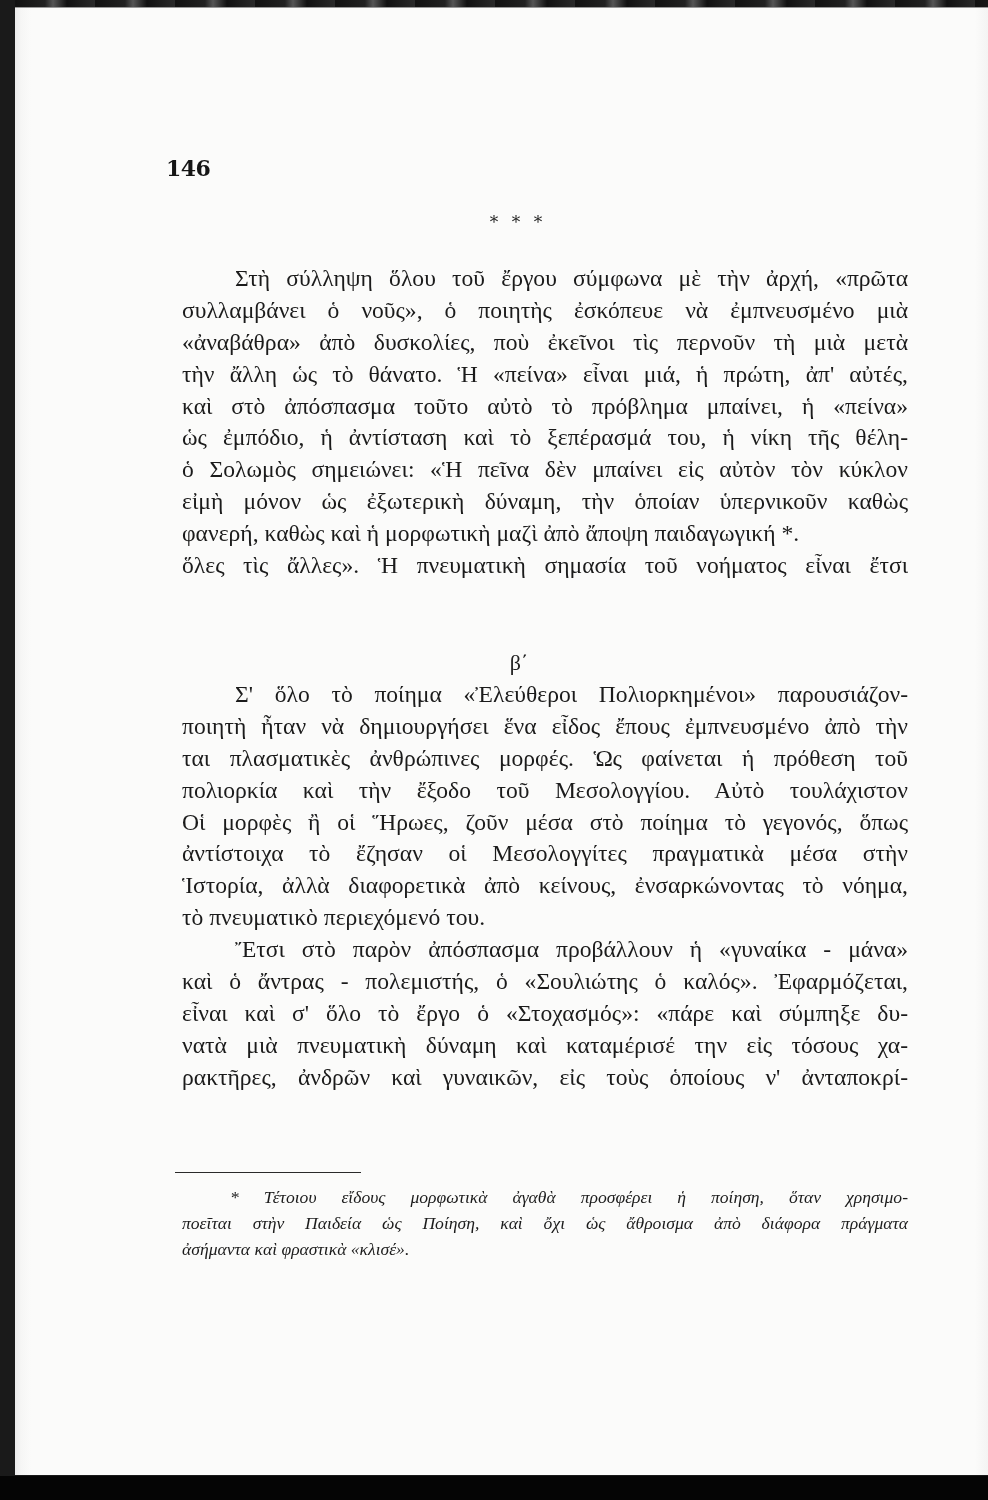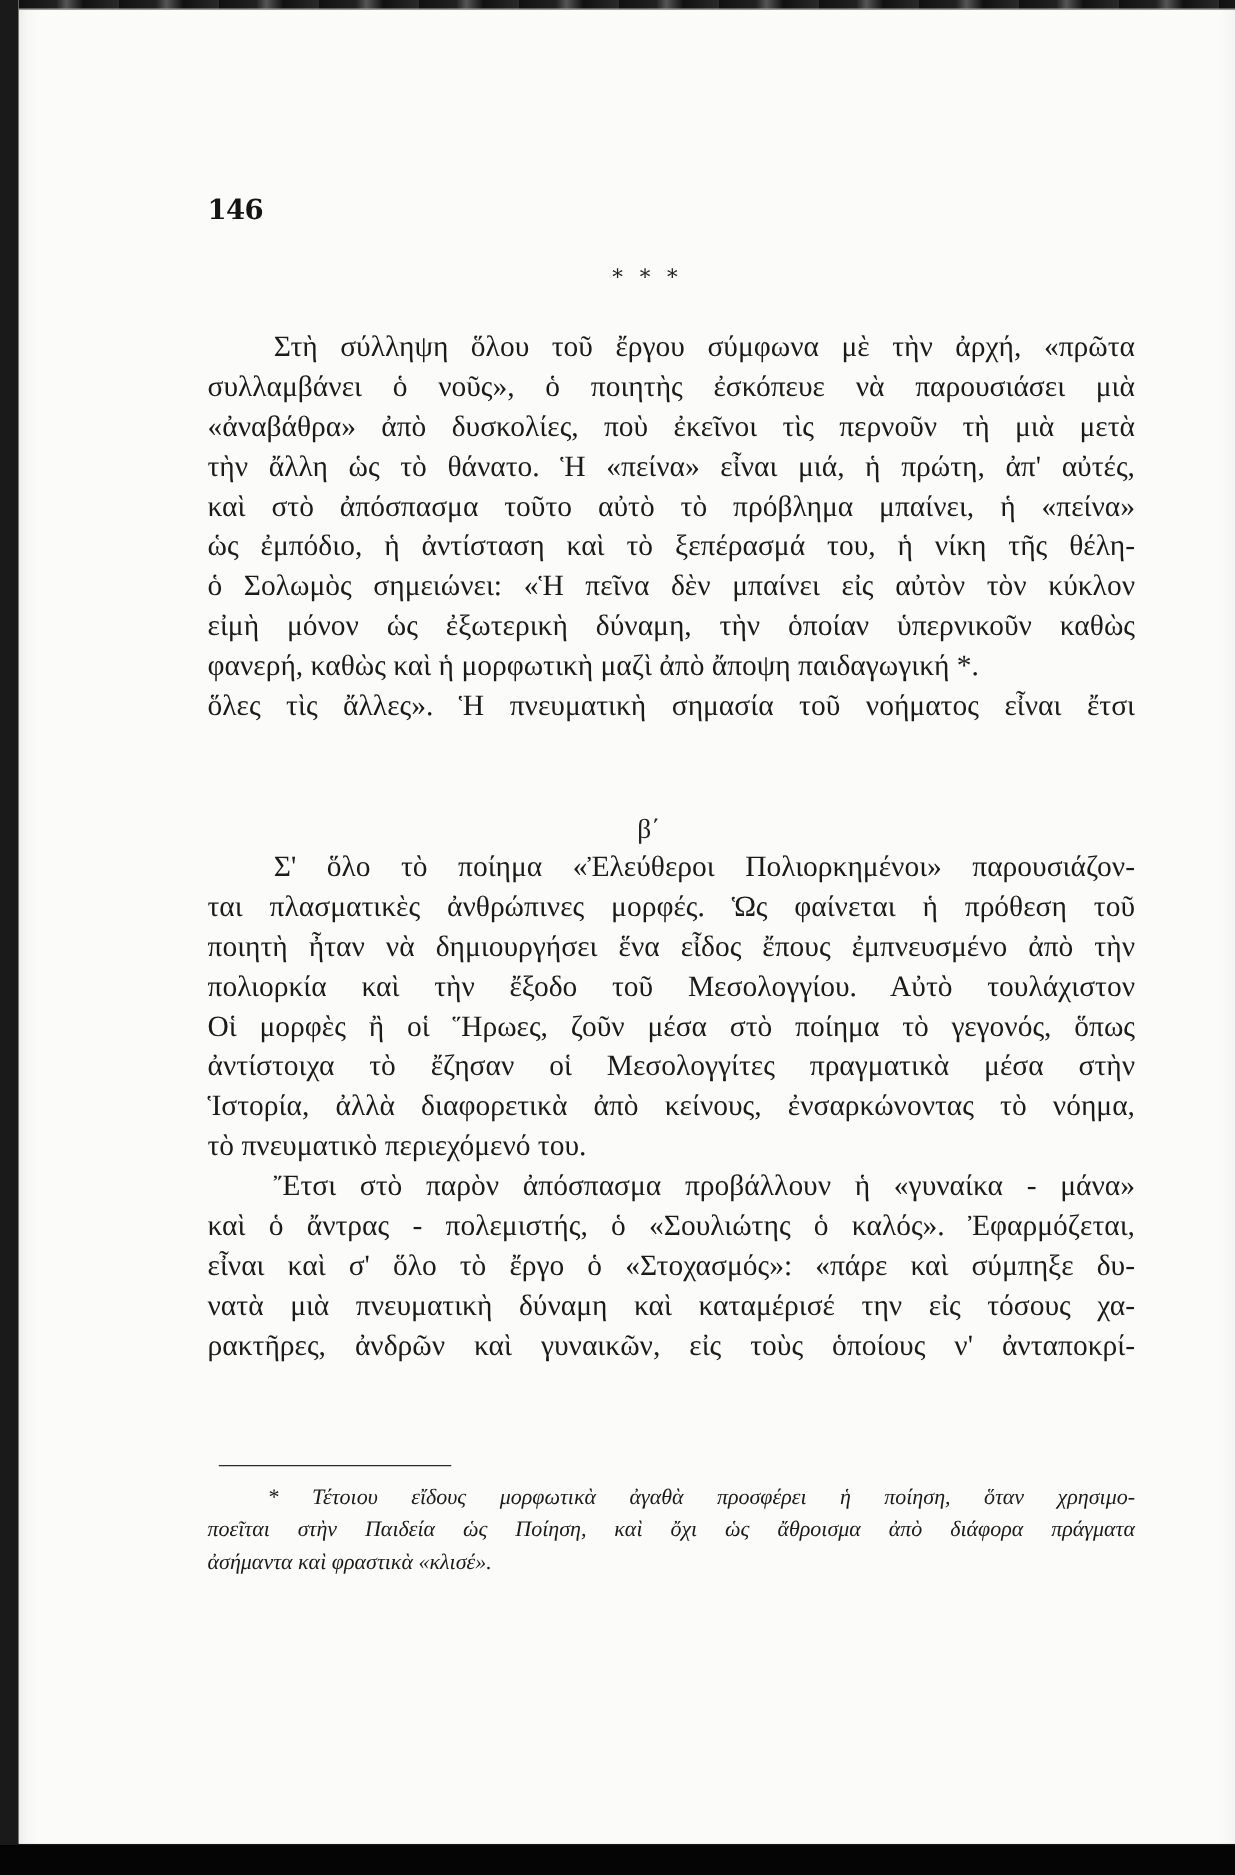--- a/index.html
+++ b/index.html
@@ -70,20 +70,21 @@
       font-size: 23.6px;
       color: #1b1b1b;
       line-height: 31.9px;
     }
     .line {
       display: block;
       white-space: nowrap;
       text-align: justify;
       text-align-last: justify;
       height: 31.9px;
+      margin-left: 16px;
     }
     .line.last {
       text-align-last: left;
     }
     .line.indent {
       padding-left: 53px;
     }
     .section-1 { top: 263px; }
     .section-2 { top: 679px; }
     .section-heading {
@@ -125,37 +126,37 @@
 
 <div class="page">
   <div class="top-edge"></div>
 
   <div class="page-number">146</div>
 
   <div class="ornament">* * *</div>
 
   <div class="body-text section-1">
     <span class="line indent">Στὴ σύλληψη ὅλου τοῦ ἔργου σύμφωνα μὲ τὴν ἀρχή, «πρῶτα</span>
-    <span class="line">συλλαμβάνει ὁ νοῦς», ὁ ποιητὴς ἐσκόπευε νὰ παρουσιάσει μιὰ</span>
+    <span class="line">συλλαμβάνει ὁ νοῦς», ὁ ποιητὴς ἐσκόπευε νὰ ἐμπνευσμένο μιὰ</span>
     <span class="line">«ἀναβάθρα» ἀπὸ δυσκολίες, ποὺ ἐκεῖνοι τὶς περνοῦν τὴ μιὰ μετὰ</span>
     <span class="line">τὴν ἄλλη ὡς τὸ θάνατο. Ἡ «πείνα» εἶναι μιά, ἡ πρώτη, ἀπ' αὐτές,</span>
     <span class="line">καὶ στὸ ἀπόσπασμα τοῦτο αὐτὸ τὸ πρόβλημα μπαίνει, ἡ «πείνα»</span>
     <span class="line">ὡς ἐμπόδιο, ἡ ἀντίσταση καὶ τὸ ξεπέρασμά του, ἡ νίκη τῆς θέλη-</span>
     <span class="line">ὁ Σολωμὸς σημειώνει: «Ἡ πεῖνα δὲν μπαίνει εἰς αὐτὸν τὸν κύκλον</span>
     <span class="line">εἰμὴ μόνον ὡς ἐξωτερικὴ δύναμη, τὴν ὁποίαν ὑπερνικοῦν καθὼς</span>
     <span class="line last">φανερή, καθὼς καὶ ἡ μορφωτικὴ μαζὶ ἀπὸ ἄποψη παιδαγωγική *.</span>
     <span class="line">ὅλες τὶς ἄλλες». Ἡ πνευματικὴ σημασία τοῦ νοήματος εἶναι ἔτσι</span>
   </div>
 
   <div class="section-heading">β΄</div>
 
   <div class="body-text section-2">
     <span class="line indent">Σ' ὅλο τὸ ποίημα «Ἐλεύθεροι Πολιορκημένοι» παρουσιάζον-</span>
+    <span class="line">ποιητὴ ἦταν νὰ δημιουργήσει ἕνα εἶδος ἔπους ἐμπνευσμένο ἀπὸ τὴν</span>
     <span class="line">ται πλασματικὲς ἀνθρώπινες μορφές. Ὡς φαίνεται ἡ πρόθεση τοῦ</span>
-    <span class="line">ποιητὴ ἦταν νὰ δημιουργήσει ἕνα εἶδος ἔπους ἐμπνευσμένο ἀπὸ τὴν</span>
     <span class="line">πολιορκία καὶ τὴν ἔξοδο τοῦ Μεσολογγίου. Αὐτὸ τουλάχιστον</span>
     <span class="line">Οἱ μορφὲς ἢ οἱ Ἥρωες, ζοῦν μέσα στὸ ποίημα τὸ γεγονός, ὅπως</span>
     <span class="line">ἀντίστοιχα τὸ ἔζησαν οἱ Μεσολογγίτες πραγματικὰ μέσα στὴν</span>
     <span class="line">Ἱστορία, ἀλλὰ διαφορετικὰ ἀπὸ κείνους, ἐνσαρκώνοντας τὸ νόημα,</span>
     <span class="line last">τὸ πνευματικὸ περιεχόμενό του.</span>
     <span class="line indent">Ἔτσι στὸ παρὸν ἀπόσπασμα προβάλλουν ἡ «γυναίκα - μάνα»</span>
     <span class="line">καὶ ὁ ἄντρας - πολεμιστής, ὁ «Σουλιώτης ὁ καλός». Ἐφαρμόζεται,</span>
     <span class="line">εἶναι καὶ σ' ὅλο τὸ ἔργο ὁ «Στοχασμός»: «πάρε καὶ σύμπηξε δυ-</span>
     <span class="line">νατὰ μιὰ πνευματικὴ δύναμη καὶ καταμέρισέ την εἰς τόσους χα-</span>
     <span class="line">ρακτῆρες, ἀνδρῶν καὶ γυναικῶν, εἰς τοὺς ὁποίους ν' ἀνταποκρί-</span>

